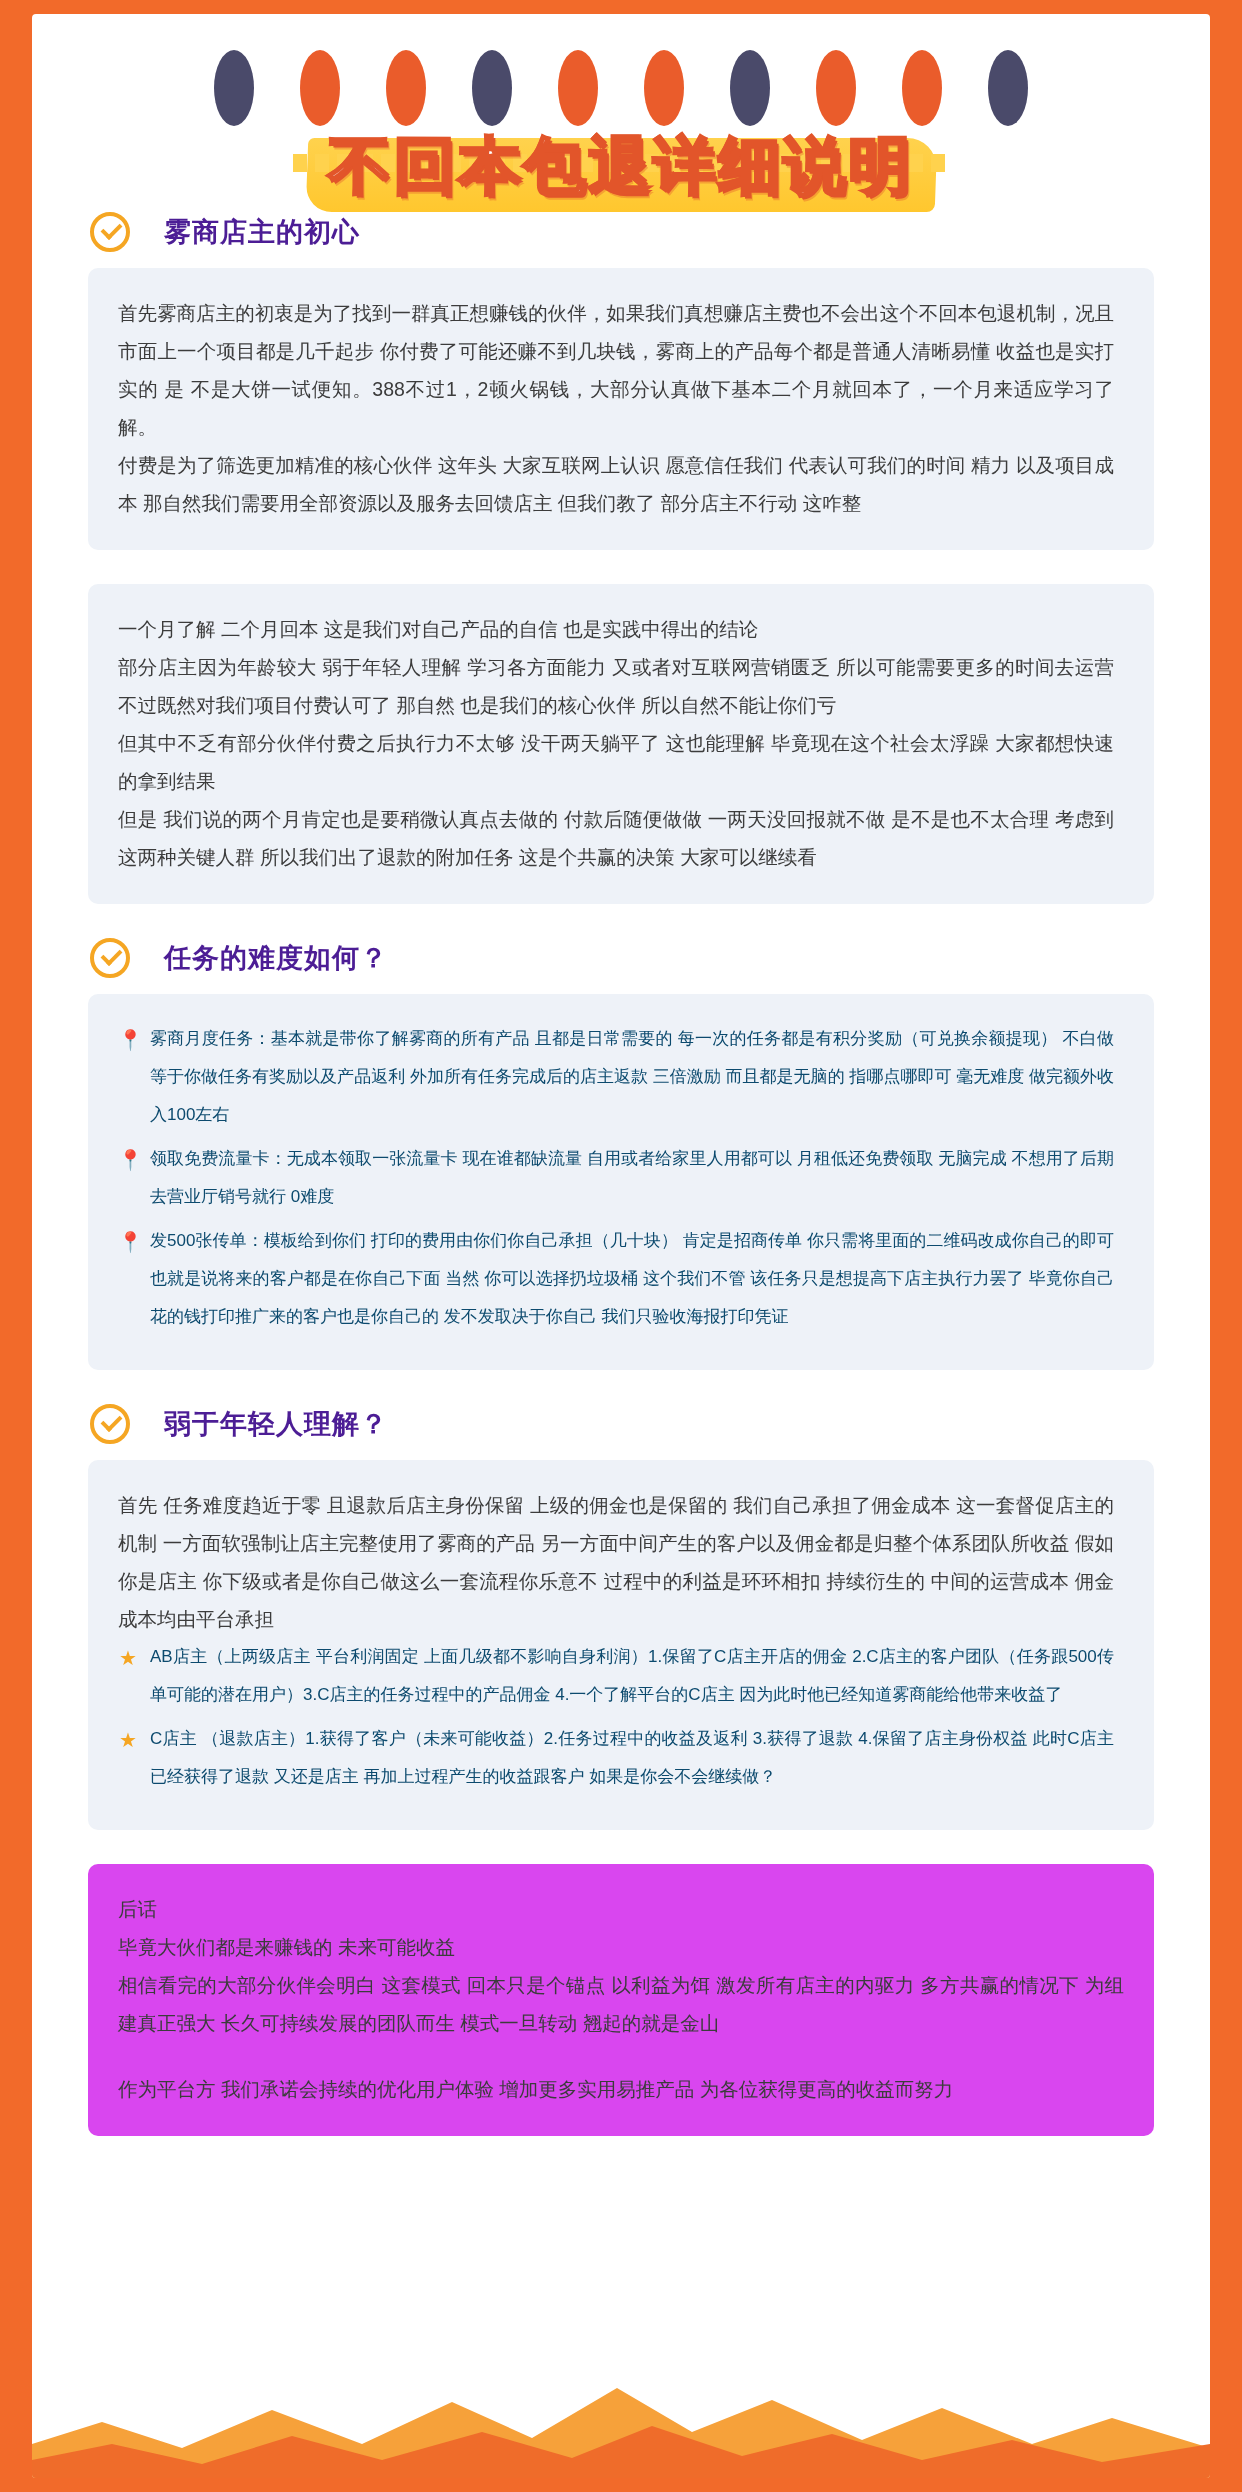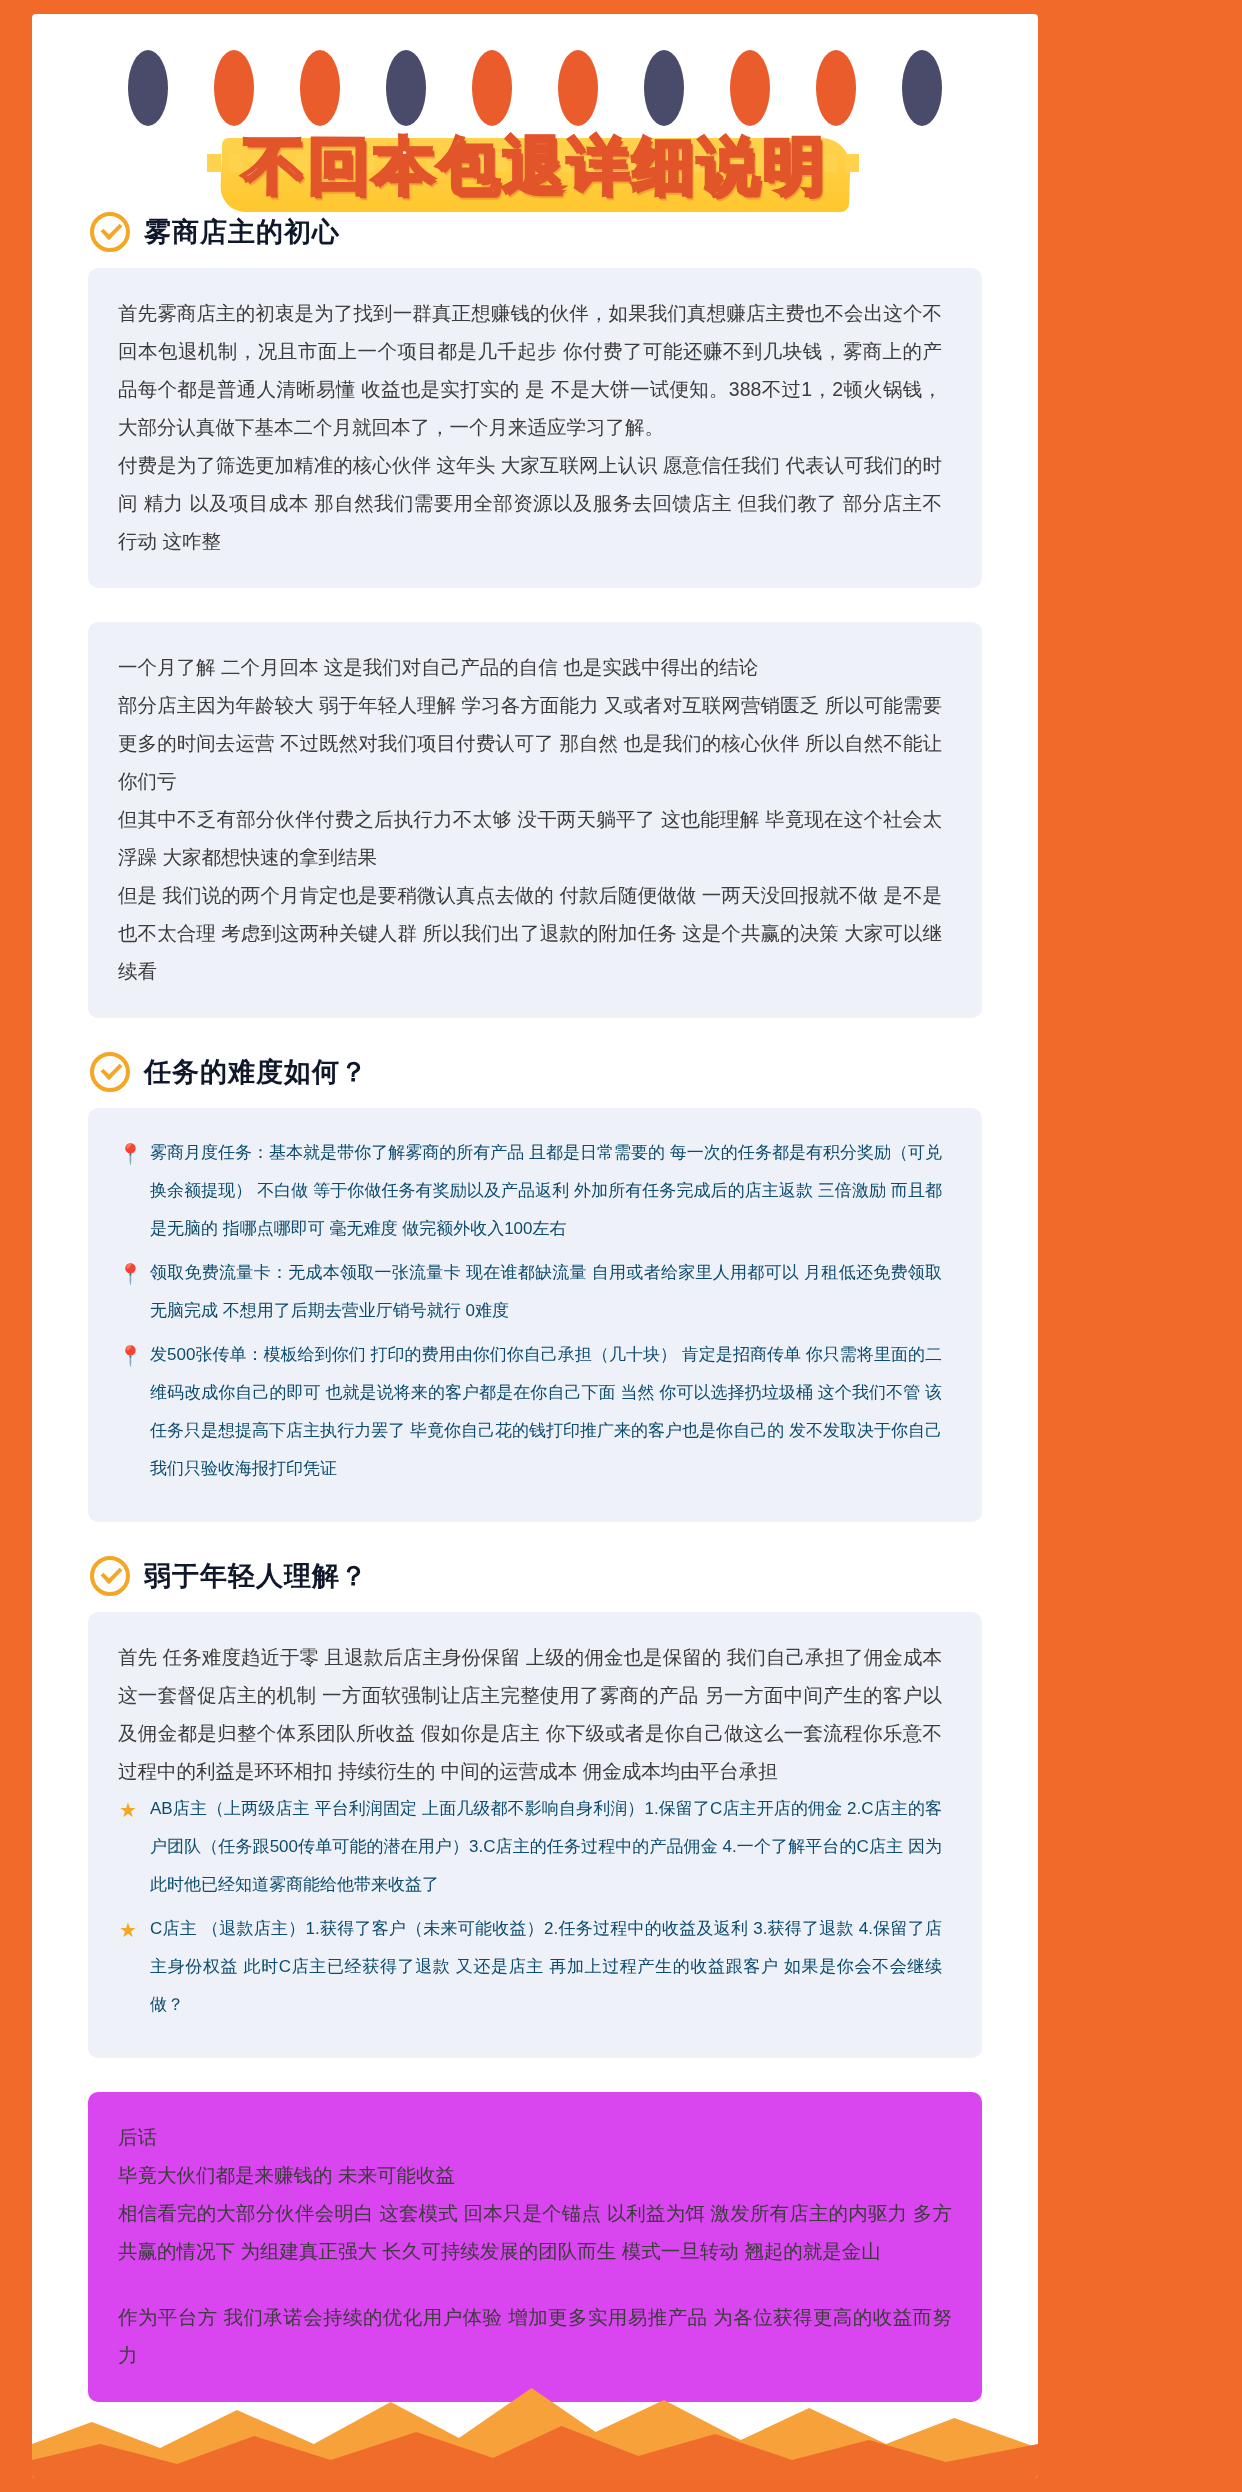--- a/index.html
+++ b/index.html
@@ -11,21 +11,21 @@
     height: 2492px;
     background: #f26a2a;
     font-family: "Liberation Sans", sans-serif;
     position: relative;
     overflow: hidden;
   }
   .page {
     position: absolute;
     left: 32px;
     top: 14px;
-    width: 1006px;
+    width: 1178px;
     height: 2464px;
     background: #ffffff;
     border-radius: 4px;
     box-sizing: border-box;
     overflow: hidden;
   }
   
   .ellipse-row {
     position: absolute;
     top: 36px;
@@ -116,22 +116,23 @@
     top: 7px;
     width: 15px;
     height: 8px;
     border-left: 4px solid #f5a623;
     border-bottom: 4px solid #f5a623;
     transform: rotate(-45deg);
   }
   .heading-text {
     font-size: 27px;
     font-weight: bold;
-    color: #0f172a;
+    color: #4c1d95;
     letter-spacing: 1px;
+    margin-left: 20px;
   }
   
   .panel {
     margin: 0 56px 34px 56px;
     background: #eef2f8;
     border-radius: 10px;
     padding: 26px 40px 28px 30px;
     box-sizing: border-box;
   }
   .para {

